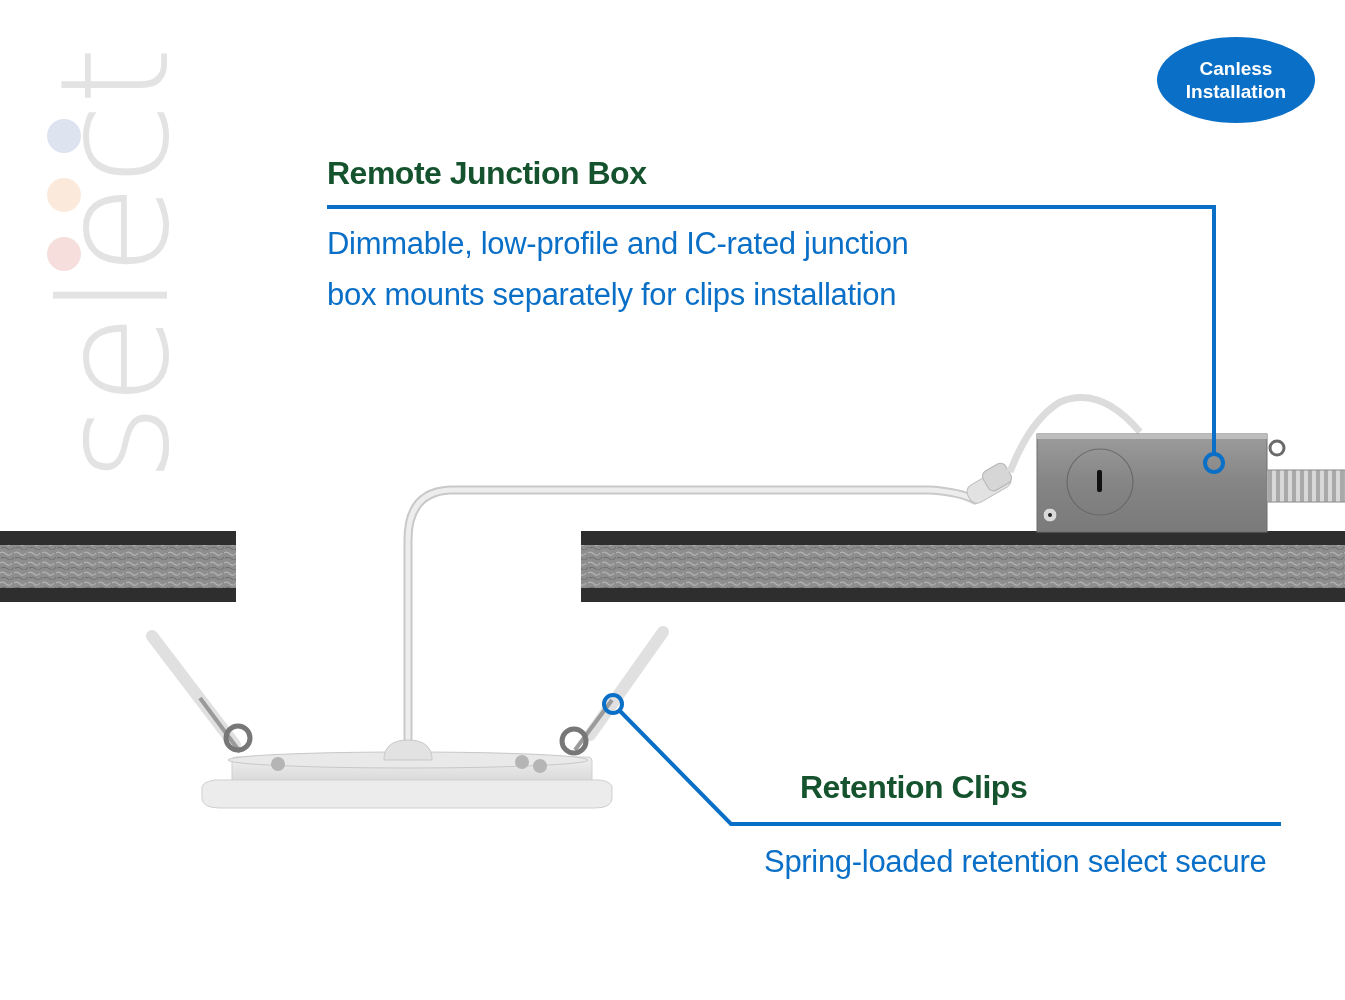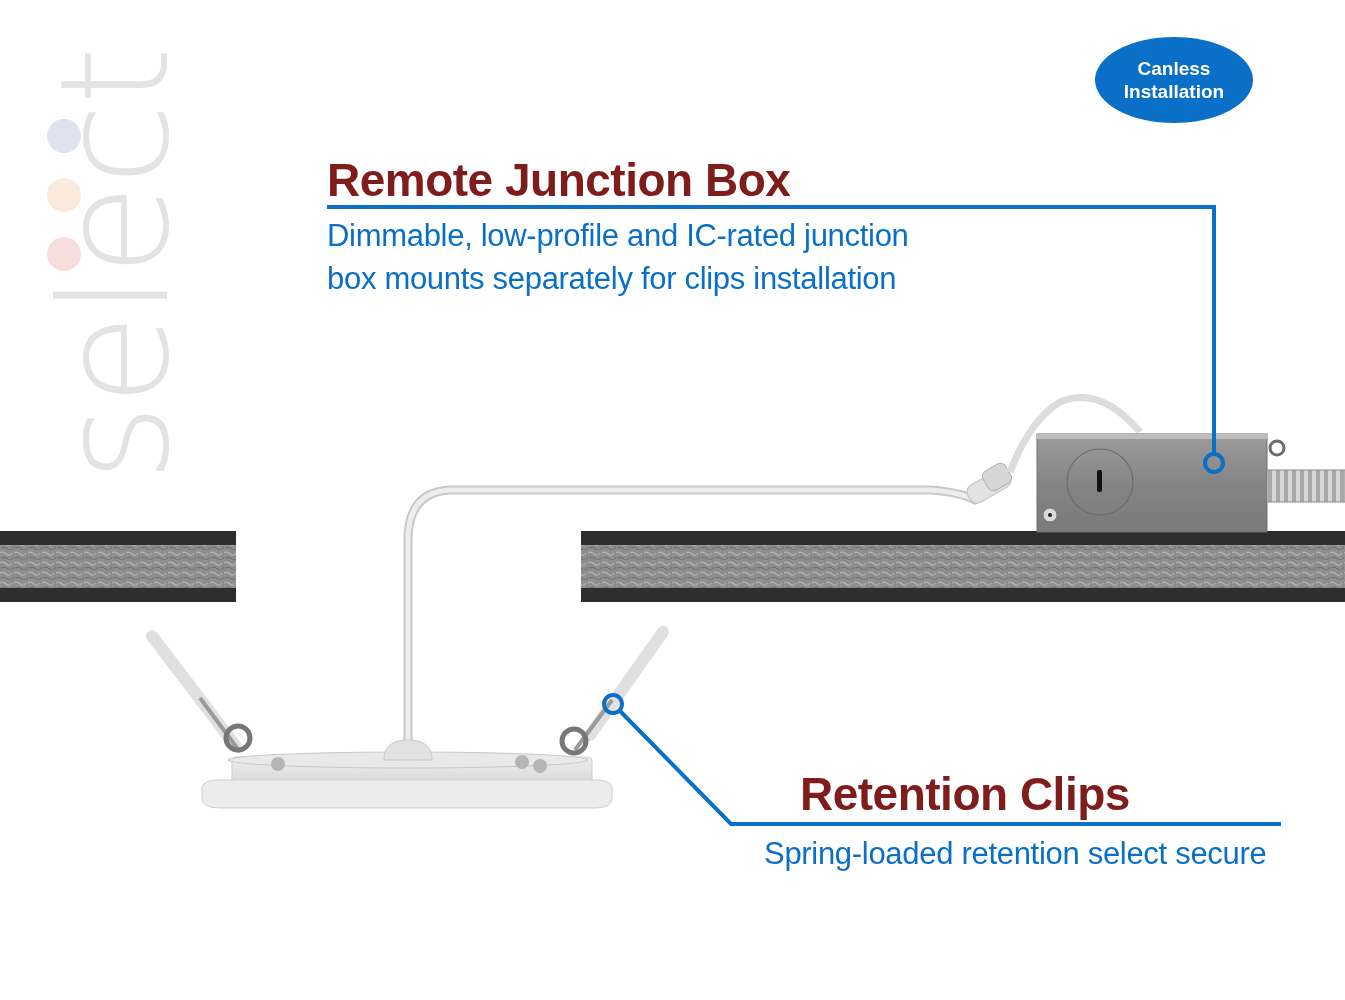--- a/index.html
+++ b/index.html
@@ -6,34 +6,34 @@
   body { width: 1345px; height: 1000px; position: relative; overflow: hidden; font-family: "Liberation Sans", sans-serif; }
   .abs { position: absolute; }
   #scene { position: absolute; left: 0; top: 0; }
   .brand-word {
     position: absolute; left: 40px; top: 482px;
     transform-origin: 0 0; transform: rotate(-90deg);
     font-family: "DejaVu Sans", sans-serif; font-size: 150px; font-weight: 300;
     color: #e3e3e3; letter-spacing: -2px; line-height: 1; white-space: nowrap;
   }
   .badge {
-    position: absolute; left: 1095px; top: 37px; width: 158px; height: 86px;
+    position: absolute; left: 1157px; top: 37px; width: 158px; height: 86px;
     border-radius: 50%; background: #0a6fc6; color: #fff;
     display: flex; align-items: center; justify-content: center; text-align: center;
     font-weight: 700; font-size: 19px; line-height: 23px;
   }
   .badge span { display: block; }
   .title {
-    position: absolute; color: #7f1d1d; font-weight: 700; font-size: 46px; letter-spacing: -0.5px;
+    position: absolute; color: #14532d; font-weight: 700; font-size: 32px; letter-spacing: -0.5px;
     line-height: 1; white-space: nowrap;
   }
   .desc {
     position: absolute; color: #0a6fc6; font-size: 31px; line-height: 43px; white-space: nowrap; letter-spacing: -0.3px;
   }
-  .desc span { display: block; }
+  .desc span { display: block; margin-top: 8px; }
 </style>
 </head>
 <body>
 
 <div class="brand-word">select</div>
 
 <div class="abs" style="left: 47px; top: 119px; width: 34px; height: 34px; border-radius: 50%; background: rgb(221, 228, 239);"></div>
 <div class="abs" style="left: 47px; top: 178px; width: 34px; height: 34px; border-radius: 50%; background: rgb(251, 234, 219);"></div>
 <div class="abs" style="left: 47px; top: 237px; width: 34px; height: 34px; border-radius: 50%; background: rgb(246, 222, 221);"></div>
 

